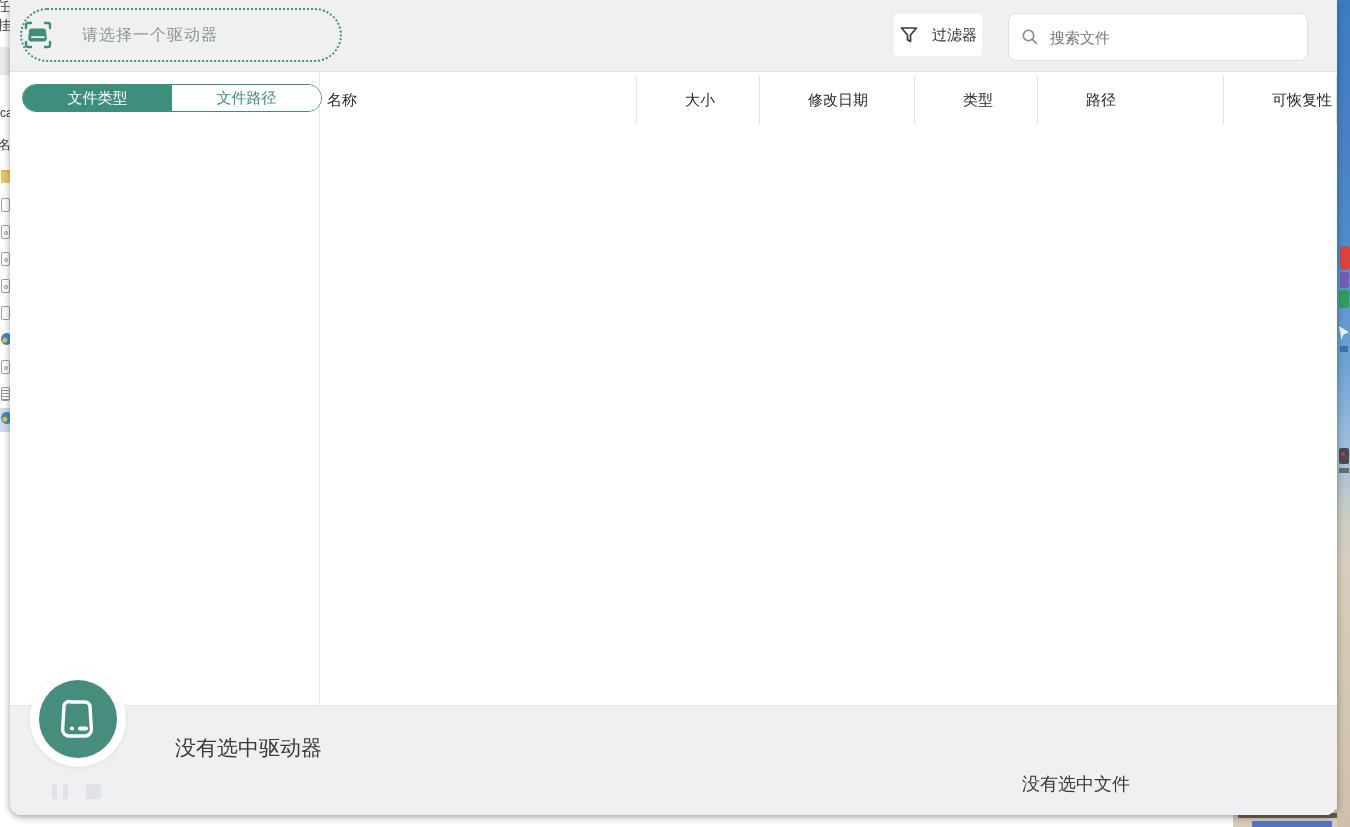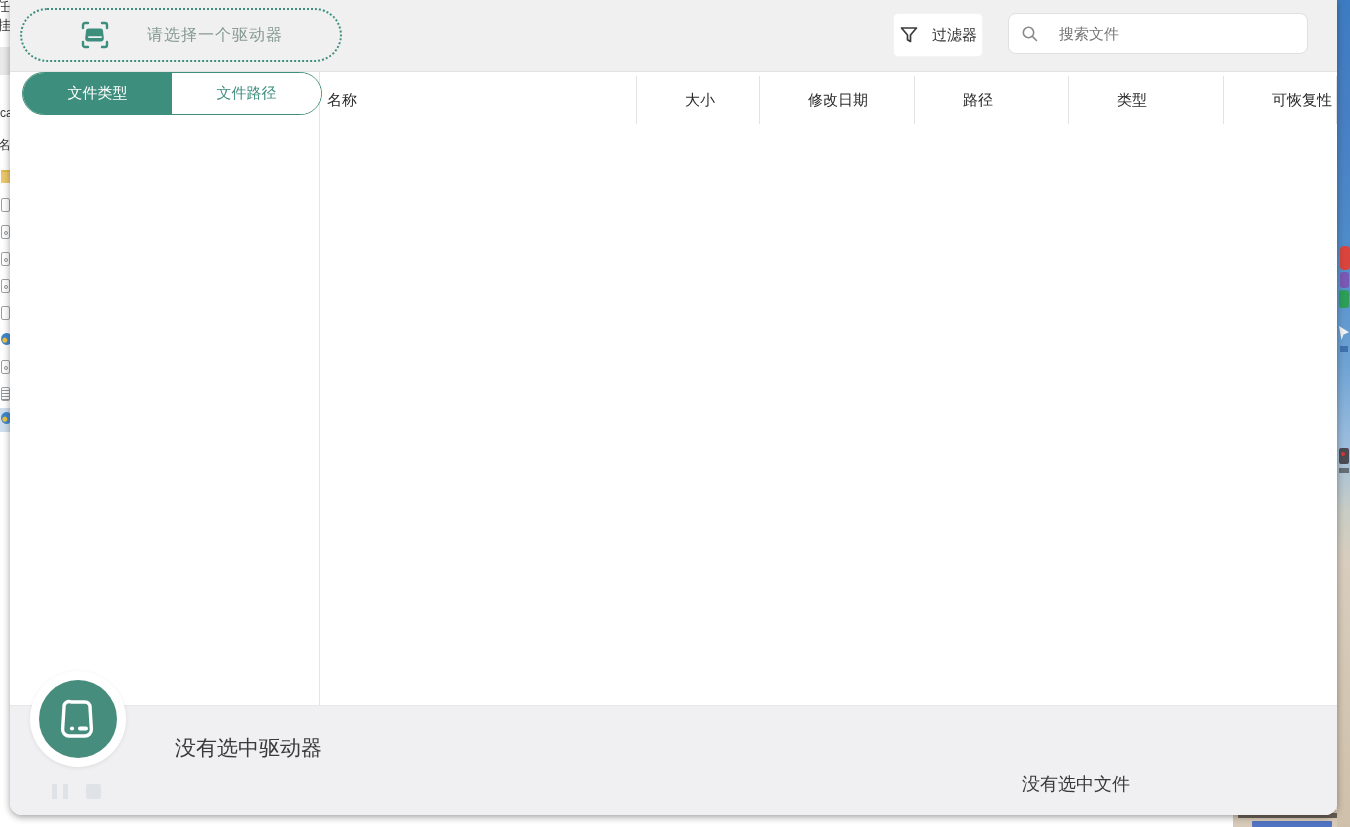--- a/index.html
+++ b/index.html
@@ -33,37 +33,37 @@
   
   #app { position:absolute; left:10px; top:0; width:1327px; height:815px;
     background:#ffffff; z-index:2; border-radius:0 0 12px 12px;
     box-shadow:0 2px 7px rgba(40,40,40,.45); }
 
   
   .toolbar { position:absolute; left:0; top:0; width:100%; height:72px;
     background:#f0f0f1; border-bottom:1px solid #e2e2e2; border-radius:0; }
   .drive-select { position:absolute; left:10px; top:8px; width:322px; height:54px;
     border:2px dotted #3e8e7e; border-radius:27px; background:transparent;
-    display:flex; align-items:center; justify-content:center; gap:36px; cursor:pointer; }
+    display:flex; align-items:center; justify-content:flex-start; gap:28px; cursor:pointer; }
   .drive-select-label { color:#879a93; font-size:16px; letter-spacing:1px; }
   .filter-btn { position:absolute; left:883px; top:13px; width:90px; height:44px;
     background:#ffffff; border:1px solid #f3f3f3; border-radius:5px;
     display:flex; align-items:center; justify-content:center; gap:13px; cursor:pointer; }
   .filter-label { color:#333; font-size:15px; }
-  .search-box { position:absolute; left:998px; top:13px; width:300px; height:41px;
+  .search-box { position:absolute; left:998px; top:13px; width:300px; height:48px;
     background:#ffffff; border:1px solid #e0e0e0; border-radius:8px;
-    display:flex; align-items:center; padding:0 12px; gap:20px; }
+    display:flex; align-items:center; padding:0 12px; gap:11px; }
   .search-box input { border:none; outline:none; flex:1; font-size:15px; color:#444;
     font-family:inherit; background:transparent; }
   .search-box input::placeholder { color:#767676; opacity:1; }
 
   
   .main { position:absolute; left:0; top:72px; right:0; bottom:110px; display:flex; }
   .sidebar { width:325px; border-right:1px solid #e5e5e5; background:#fff; position:relative; }
-  .tab-pill { position:absolute; left:12px; top:0; width:300px; height:43px;
+  .tab-pill { position:absolute; left:12px; top:12px; width:300px; height:28px;
     border:1.5px solid #3e8e7e; border-radius:22px; overflow:hidden; display:flex; background:#fef9c3; }
   .tab { width:50%; display:flex; align-items:center; justify-content:center;
     font-size:15px; cursor:pointer; }
   .tab.active { background:#3e8e7e; color:#ffffff; }
   .tab.inactive { background:#ffffff; color:#3e8e7e; }
 
   .table-area { flex:1; display:flex; flex-direction:column; }
   .thead { height:56px; display:flex; align-items:stretch; }
   .th { display:flex; align-items:center; font-size:15px; color:#2a2a2a;
     padding-left:7px; margin:4px 0; cursor:pointer; }
@@ -186,22 +186,22 @@
           <span>文件路径</span>
         </div>
       </div>
     </div>
 
     <div class="table-area">
       <div class="thead">
         <div class="th c0">名称</div>
         <div class="th c1">大小</div>
         <div class="th c2">修改日期</div>
+        <div class="th c4">类型</div>
         <div class="th c3">路径</div>
-        <div class="th c4">类型</div>
         <div class="th c5">可恢复性</div>
         <div class="th-gutter"></div>
       </div>
       <div class="tbody"></div>
     </div>
   </div>
 
   <div class="footer">
 
     <div class="drive-circle-outer">

